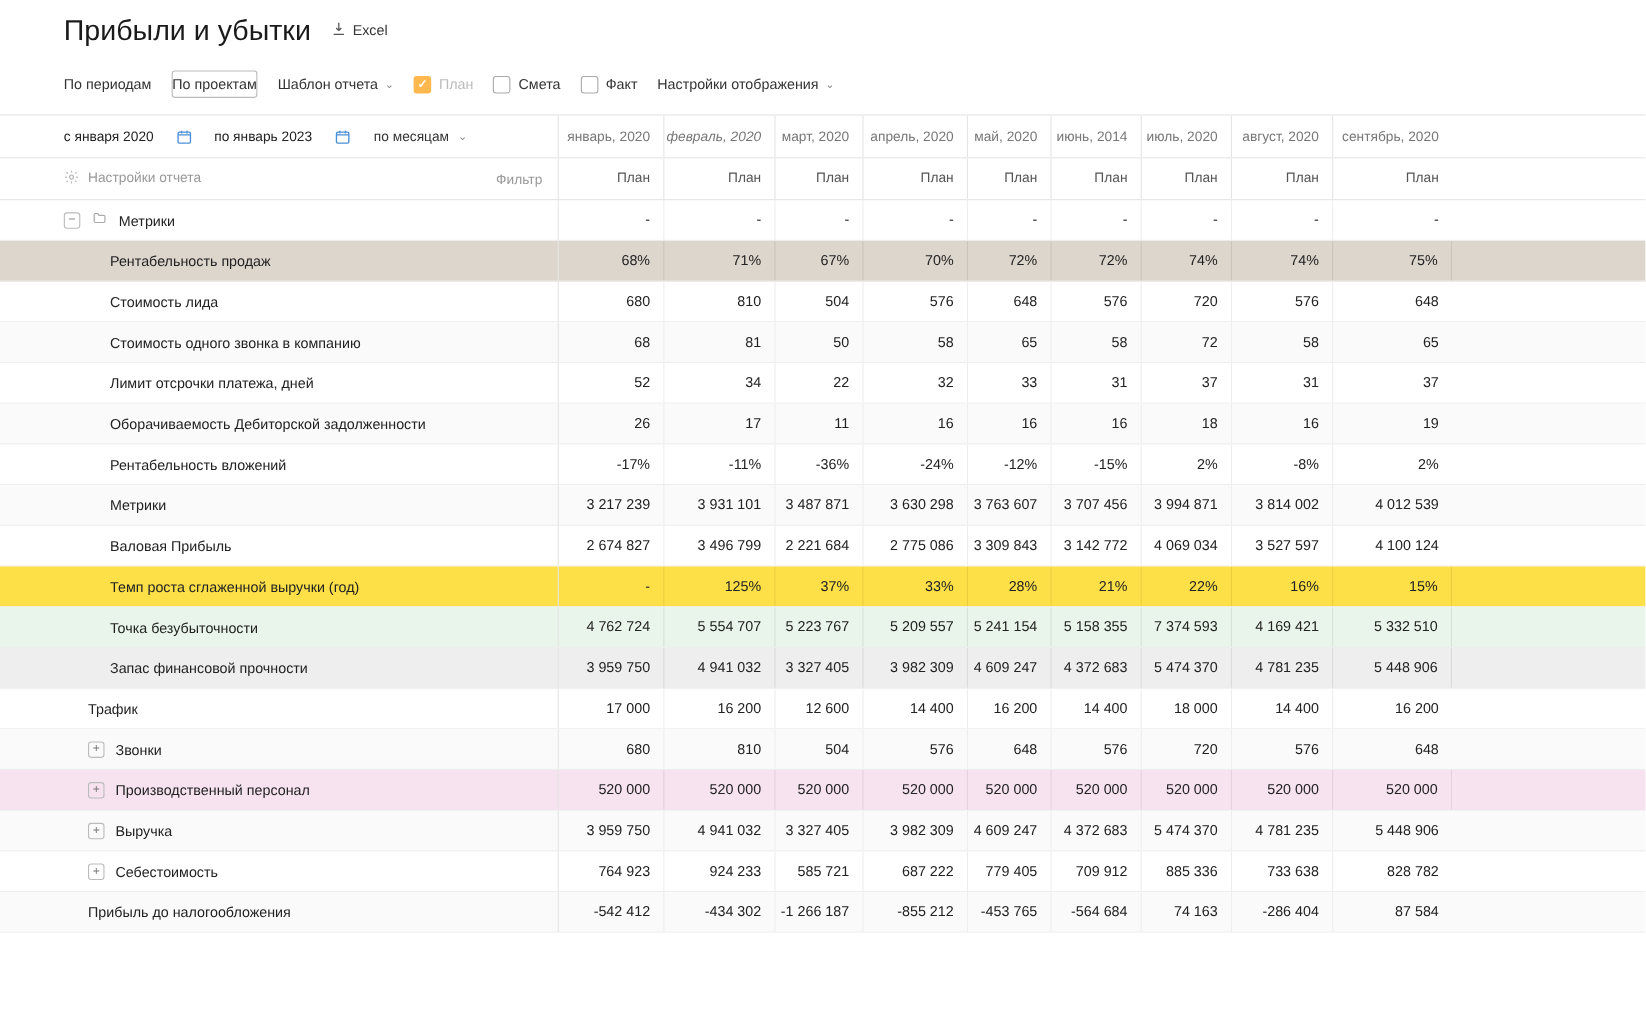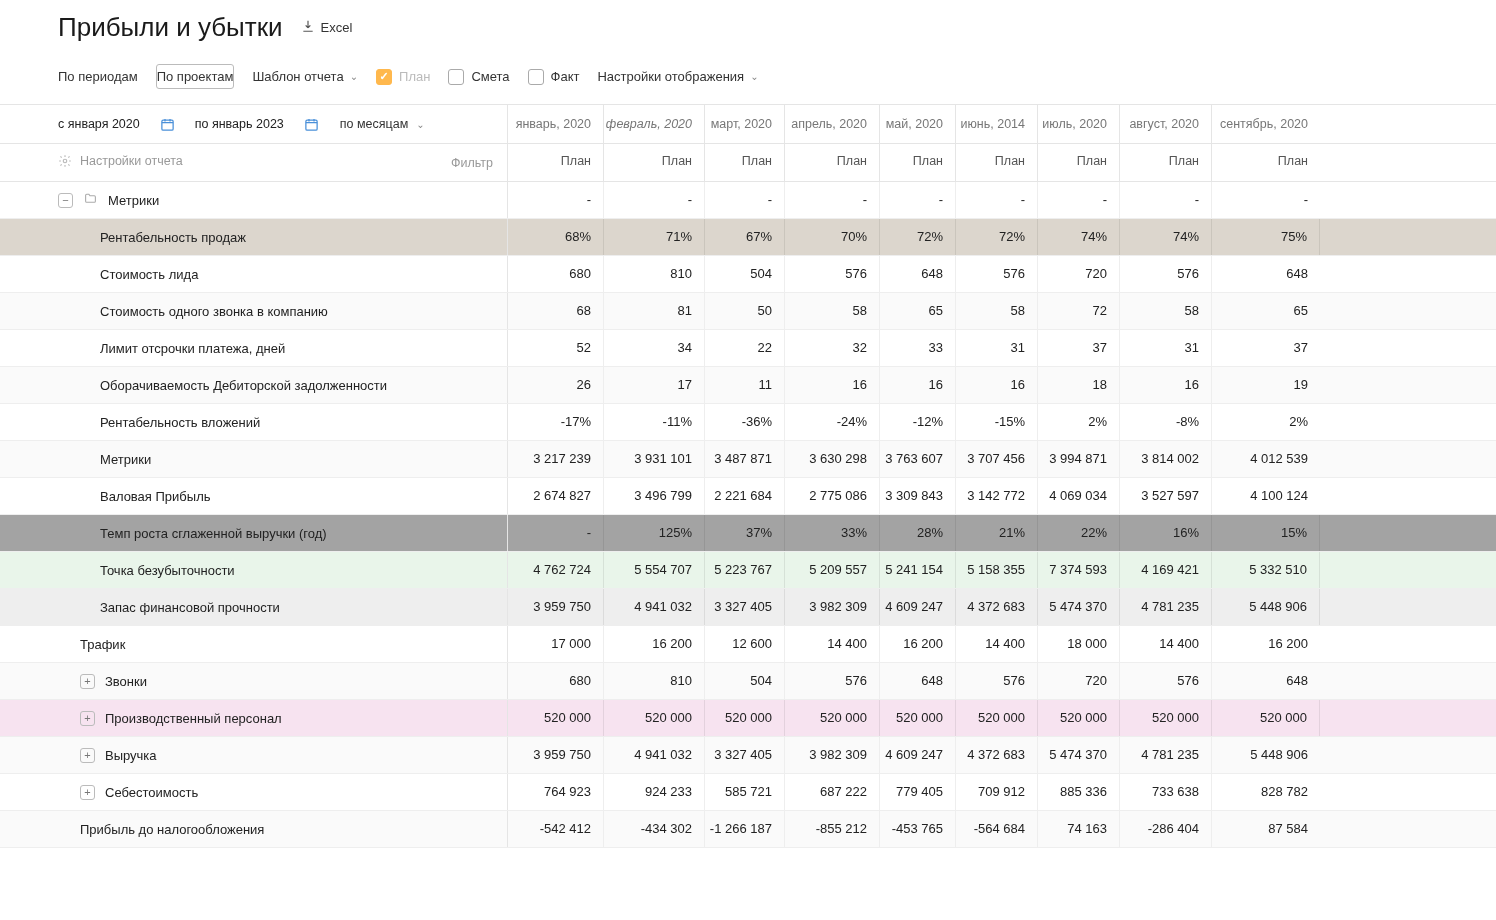--- a/index.html
+++ b/index.html
@@ -82,21 +82,21 @@
   .row .lbl.ind1 { padding-left: 80px; }
   .row .lbl.ind2 { padding-left: 100px; }
   .row .cells { display:flex; flex:1; }
   .cell {
     flex:0 0 auto; text-align:right; padding: 10px 12px 10px 0;
     font-size:13px; color:#222; border-right:1px solid #eee;
   }
   .cell:last-child{border-right:none;}
   .row.light { background:#fafafa; }
   .row.brown { background:#dcd6cd; }
-  .row.pink { background:#a3a3a3; }
+  .row.pink { background:#fde047; }
   .row.green { background:#e9f5ea; }
   .row.grey { background:#eeeeee; }
   .row.magenta { background:#f7e3f0; }
   .row.brown .cell, .row.pink .cell, .row.green .cell, .row.grey .cell, .row.magenta .cell {
     border-right:1px solid rgba(0,0,0,.08);
   }
   .exp {
     width:15px; height:15px; border:1px solid #bbb; border-radius:3px;
     display:inline-flex; align-items:center; justify-content:center;
     font-size:11px; color:#777; cursor:pointer; line-height:1;

